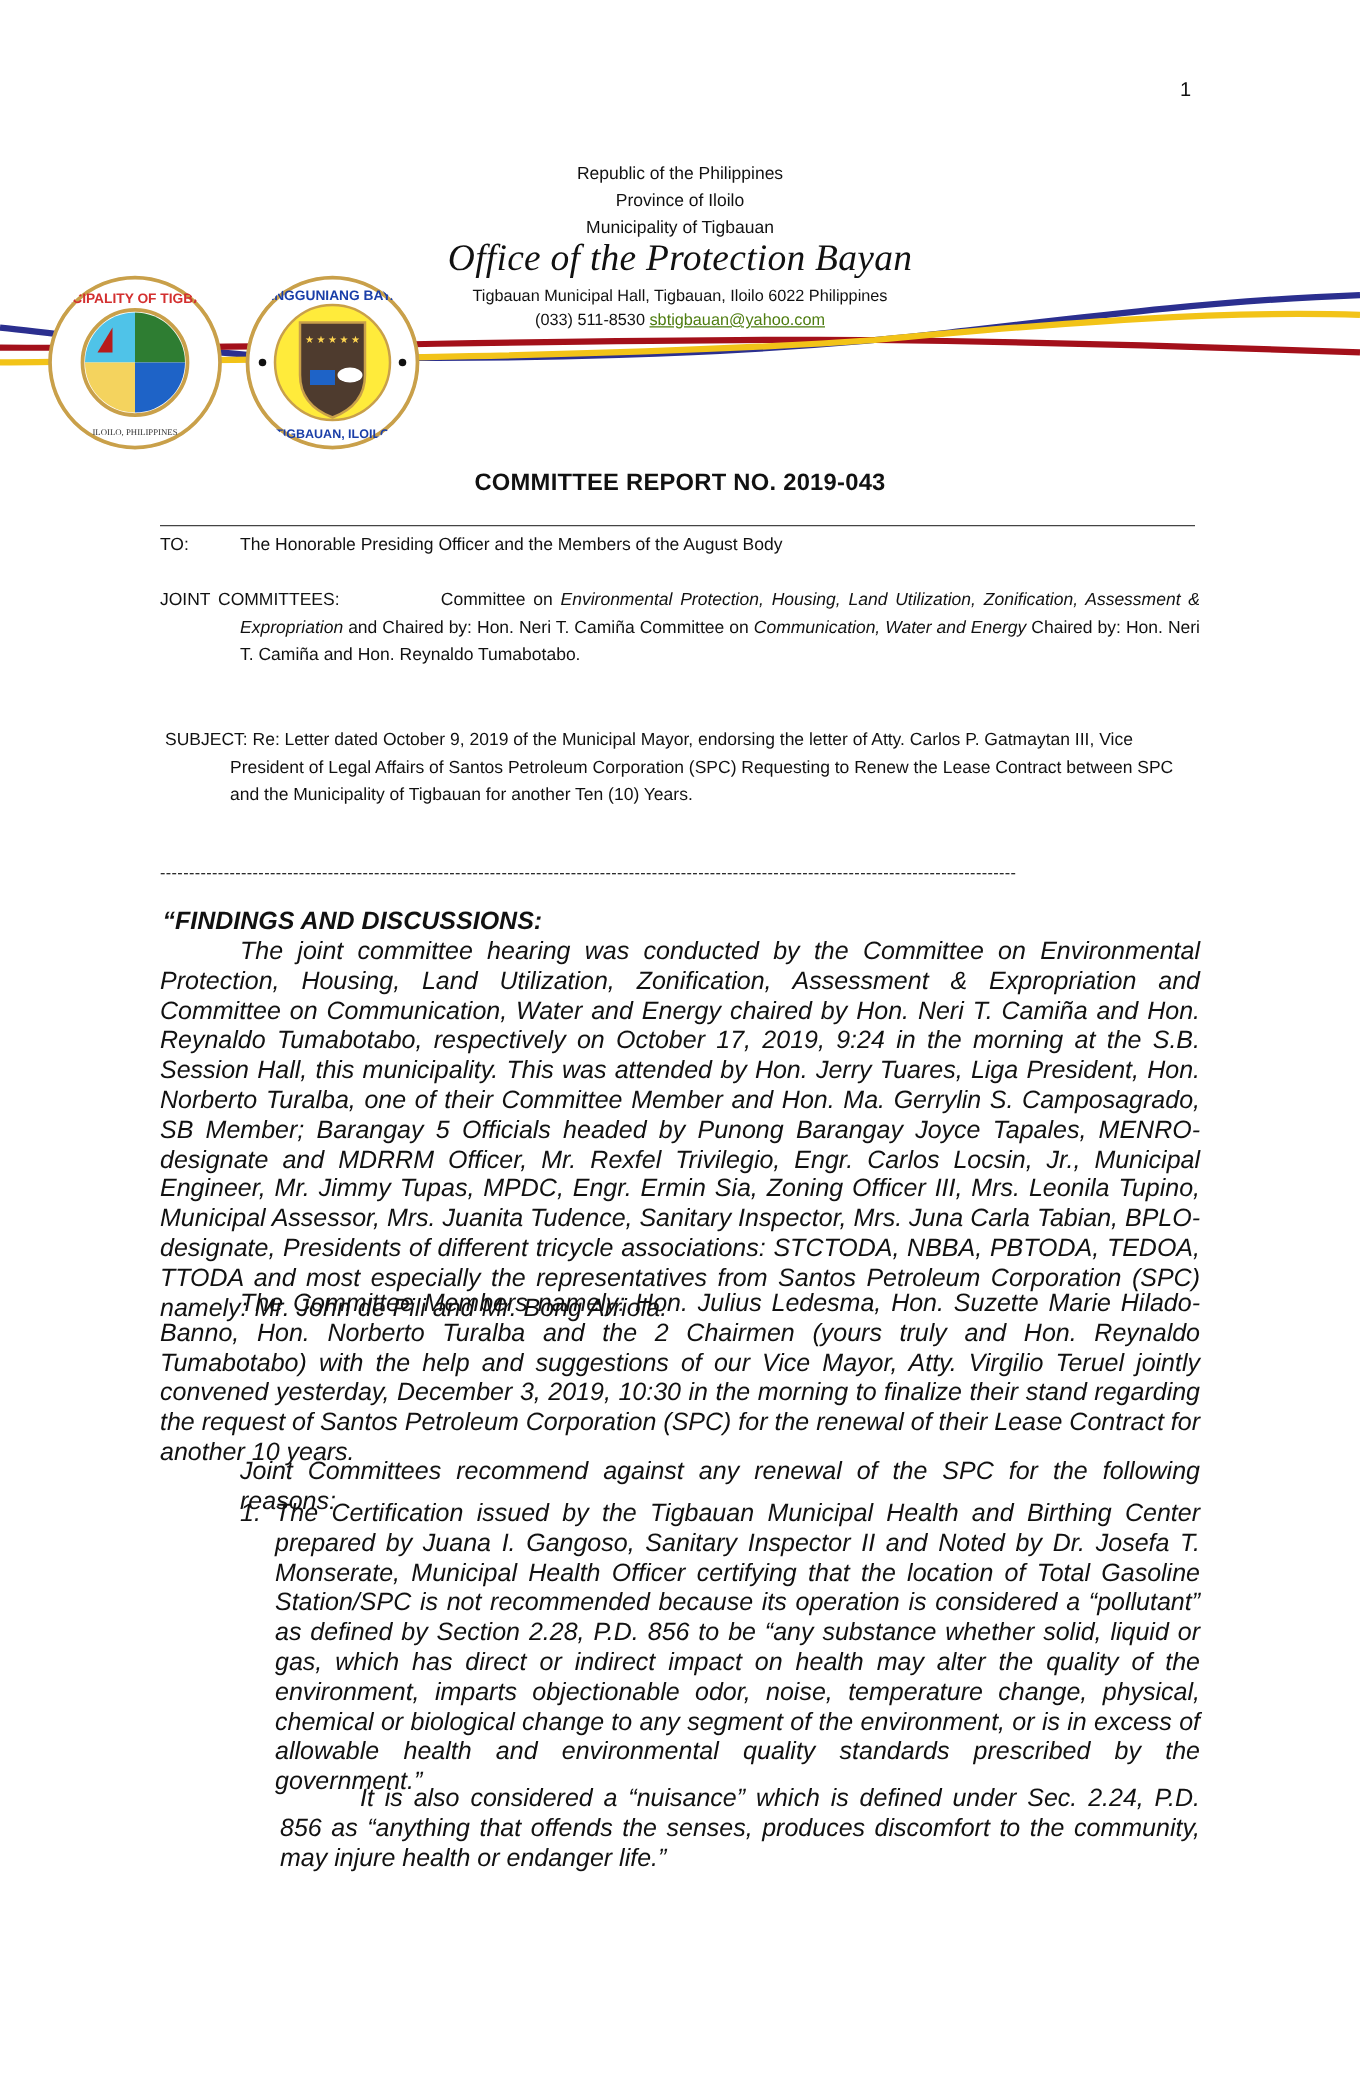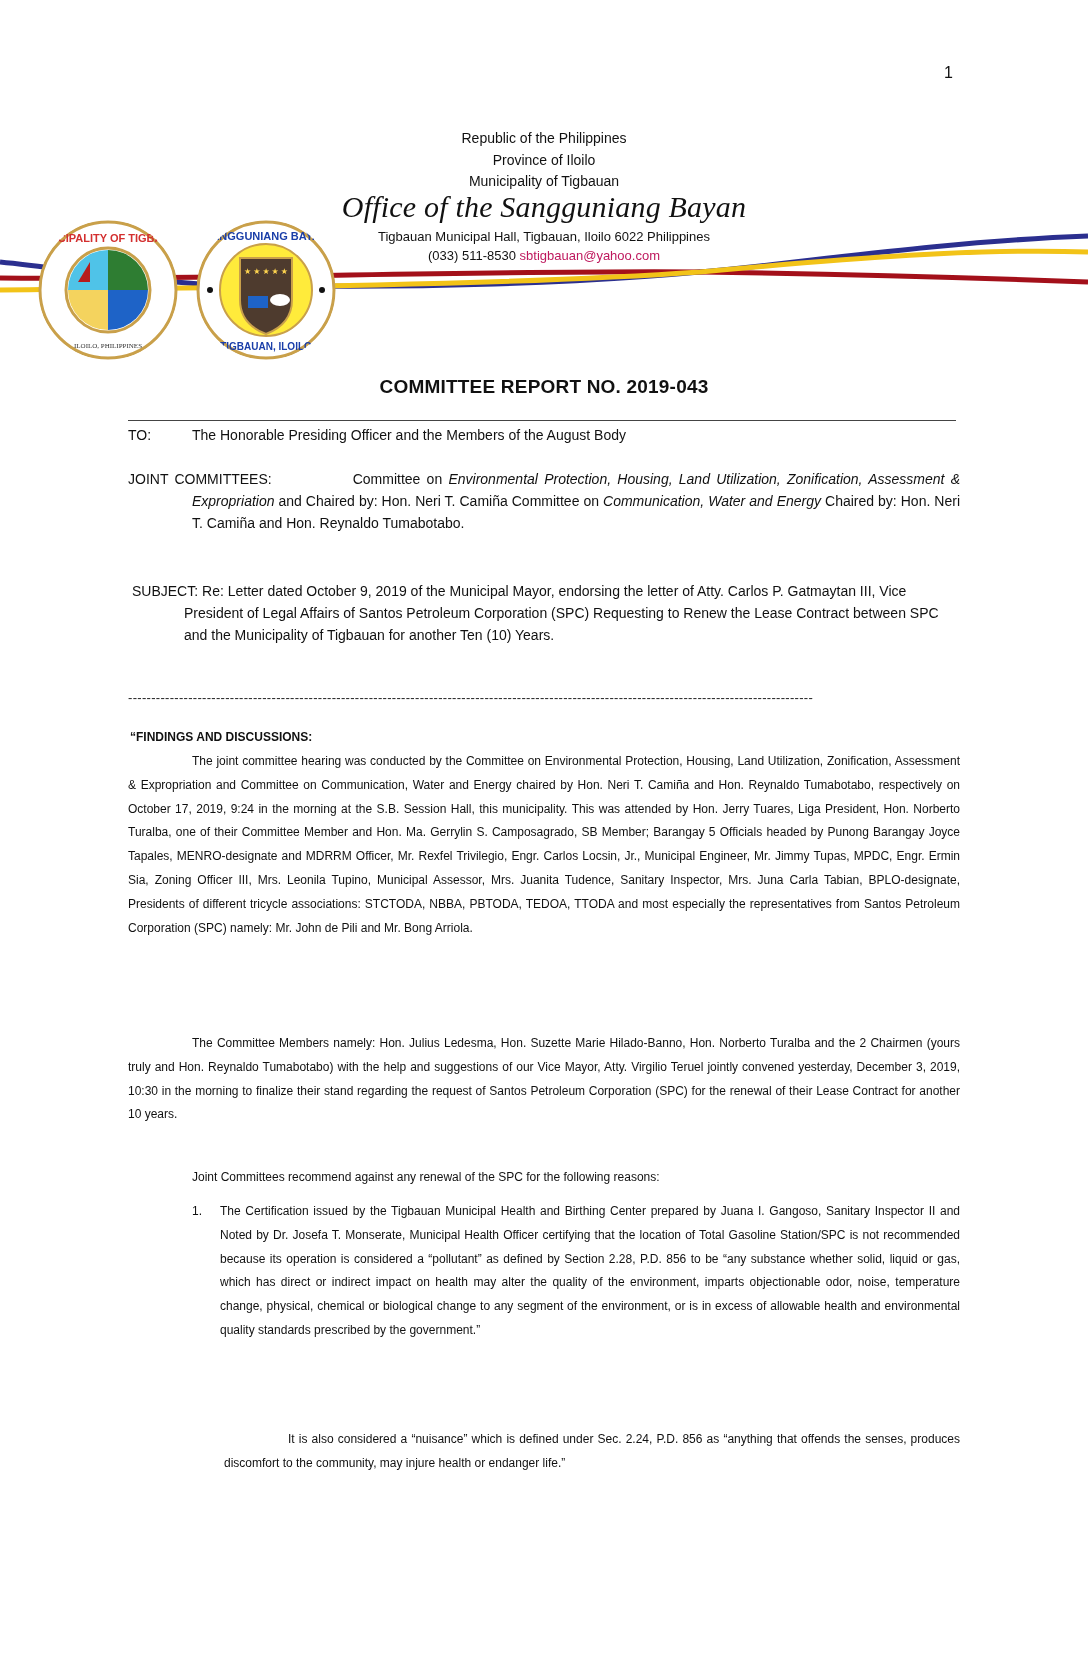--- a/index.html
+++ b/index.html
@@ -2,54 +2,54 @@
 <html><head>
 <meta charset="utf-8">
 <style>
   html, body { margin:0; padding:0; background:#ffffff; }
   body { width:1088px; height:1664px; position:relative; overflow:hidden; color:#111; }
   .abs { position:absolute; }
   .page-number { left:944px; top:64px; font-family:"Liberation Sans", sans-serif; font-size:16px; }
   .hdr-line { left:0; width:1088px; text-align:center; font-family:"Liberation Sans", sans-serif; font-size:14px; color:#111; }
   .hdr-line.small { font-size:13px; }
   .office-title { left:0; width:1088px; text-align:center; top:190px; font-family:"Liberation Serif", serif; font-style:italic; font-size:30px; font-weight:normal; letter-spacing:0.2px; }
-  .email-link { color:#be185d; }
+  .email-link { color:#4d7c0f; text-decoration:underline; }
   .ribbons { left:0; top:228px; width:1088px; height:90px; }
   .logo { width:140px; height:140px; border-radius:50%; }
   .report-title { left:0; width:1088px; text-align:center; top:376px; font-family:"Liberation Sans", sans-serif; font-weight:bold; font-size:19px; letter-spacing:0.2px; }
   .rule { left:128px; width:828px; top:420px; border-top:1px solid #444; }
   .sans { font-family:Liberation Sans, sans-serif; font-size:14px; line-height:22px; }
   .to-row { left:128px; top:424px; width:840px; }
   .to-label { display:inline-block; width:64px; }
   .jc { left:128px; top:468px; width:832px; text-align:justify; }
   .jc-body { padding-left:64px; text-indent:-64px; }
   .subject { left:132px; top:580px; width:820px; }
   .subject-body { padding-left:52px; text-indent:-52px; }
   .dash-sep { left:128px; top:690px; width:832px; overflow:hidden; white-space:nowrap; font-family:"Liberation Sans", sans-serif; font-size:13px; color:#222; letter-spacing:0.3px; }
-  .serif-it { font-family:"Liberation Sans Narrow","Liberation Sans", sans-serif; font-size:12px; line-height:23.8px; }
+  .serif-it { font-family:"Liberation Sans Narrow","Liberation Sans", sans-serif; font-style:italic; font-size:20px; line-height:23.8px; }
   .findings-title { left:130px; top:726px; font-weight:bold; }
   .para { left:128px; width:832px; text-align:justify; }
   .para.indent { text-indent:64px; }
   .p1 { top:750px; }
   .p2 { top:1032px; }
   .p3 { left:192px; width:768px; top:1166px; }
   .list-item { left:192px; width:768px; top:1200px; }
   .li-num { position:absolute; left:0; top:0; width:32px; }
   .li-body { margin-left:28px; text-align:justify; }
   .p4 { left:224px; width:736px; top:1428px; text-align:justify; text-indent:64px; }
 </style>
 </head>
 <body>
 
 <div class="abs page-number">1</div>
 
 <div class="abs hdr-line" style="top:130px;">Republic of the Philippines</div>
 <div class="abs hdr-line" style="top:152px;">Province of Iloilo</div>
 <div class="abs hdr-line" style="top:173px;">Municipality of Tigbauan</div>
-<div class="abs office-title">Office of the Sangguniang Bayan</div>
+<div class="abs office-title">Office of the Protection Bayan</div>
 <div class="abs hdr-line small" style="top:229px;">Tigbauan Municipal Hall, Tigbauan, Iloilo 6022 Philippines</div>
 <div class="abs hdr-line small" style="top:248px;">
   <span>(033) 511-8530</span>
   <a class="email-link">sbtigbauan@yahoo.com</a>
 </div>
 
 <svg class="abs ribbons" viewBox="0 0 1088 90" preserveAspectRatio="none">
   <path d="M0,34 C60,40 120,50 200,56 C400,62 600,56 760,38 C880,24 980,12 1088,8" stroke="#2b2f8f" stroke-width="5" fill="none"></path>
   <path d="M0,50 C200,52 500,42 700,44 C850,46 980,50 1088,54" stroke="#a3101a" stroke-width="5" fill="none"></path>
   <path d="M0,62 C200,60 500,58 700,44 C850,30 980,20 1088,24" stroke="#f2c318" stroke-width="5" fill="none"></path>

